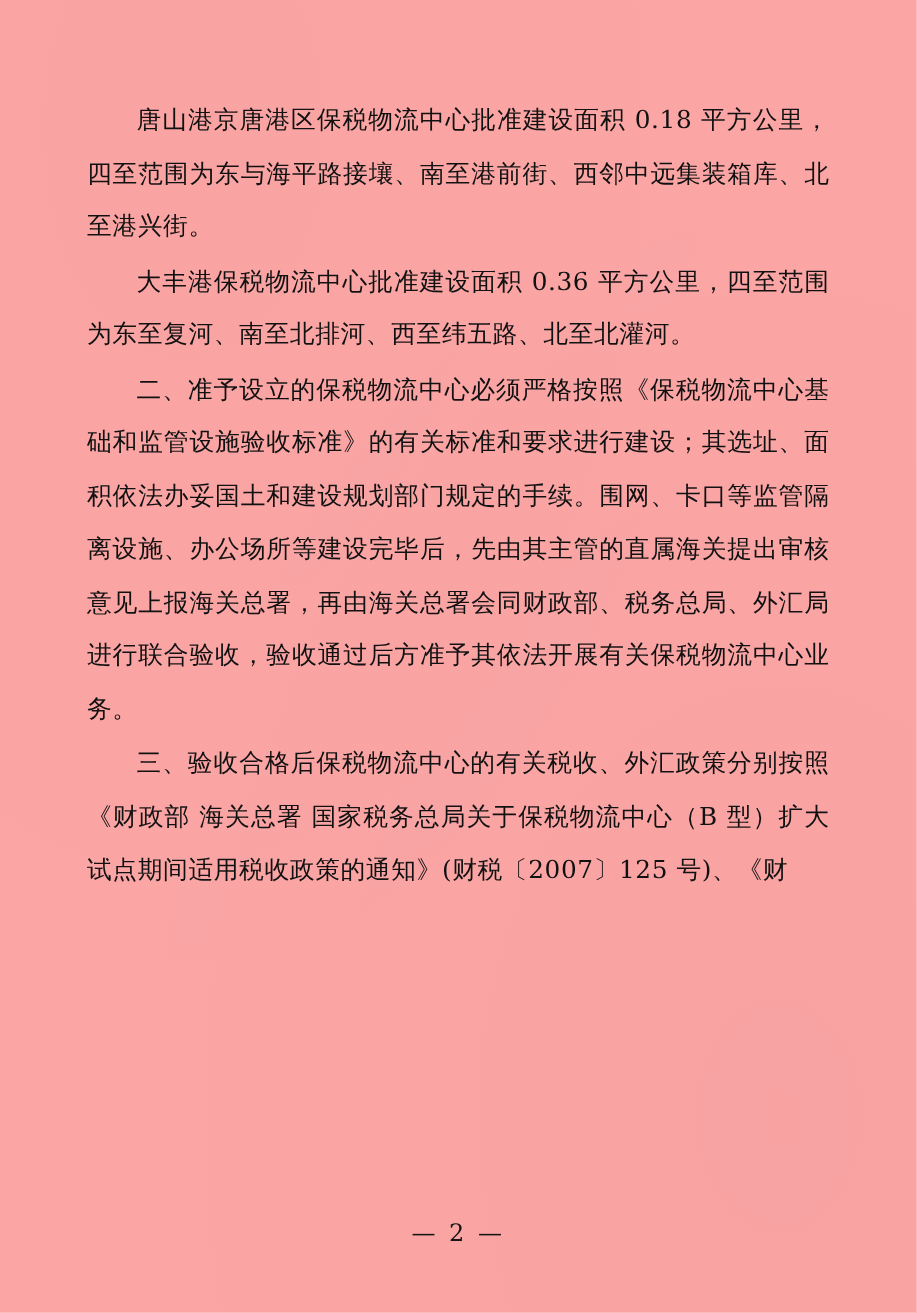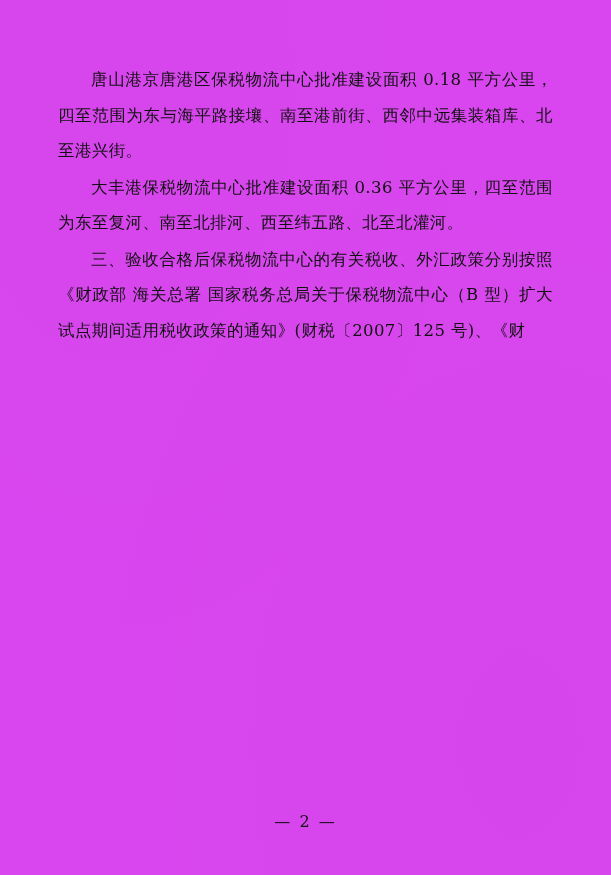--- a/index.html
+++ b/index.html
@@ -11,21 +11,21 @@
     height: 875px;
     background: #ffffff;
     font-family: "DejaVu Sans", sans-serif;
     color: #141414;
     overflow: hidden;
   }
   .page {
     position: relative;
     width: 611px;
     height: 875px;
-    background: #d946ef;
+    background: #fca5a5;
     box-sizing: border-box;
     padding: 62px 58px 0 58px;
   }
   
   .page::before {
     content: "";
     position: absolute;
     inset: 0;
     background:
       radial-gradient(ellipse at 20% 10%, rgba(0,0,0,0.012), rgba(0,0,0,0) 60%),
@@ -63,18 +63,19 @@
     padding: 0 4px;
   }
 </style>
 </head>
 <body>
 
 <div class="page">
   <div class="body-text">
     <p class="para">唐山港京唐港区保税物流中心批准建设面积 0.18 平方公里，四至范围为东与海平路接壤、南至港前街、西邻中远集装箱库、北至港兴街。</p>
     <p class="para">大丰港保税物流中心批准建设面积 0.36 平方公里，四至范围为东至复河、南至北排河、西至纬五路、北至北灌河。</p>
+    <p class="para">二、准予设立的保税物流中心必须严格按照《保税物流中心基础和监管设施验收标准》的有关标准和要求进行建设；其选址、面积依法办妥国土和建设规划部门规定的手续。围网、卡口等监管隔离设施、办公场所等建设完毕后，先由其主管的直属海关提出审核意见上报海关总署，再由海关总署会同财政部、税务总局、外汇局进行联合验收，验收通过后方准予其依法开展有关保税物流中心业务。</p>
     <p class="para">三、验收合格后保税物流中心的有关税收、外汇政策分别按照《财政部  海关总署  国家税务总局关于保税物流中心（B 型）扩大试点期间适用税收政策的通知》(财税〔2007〕125 号)、《财</p>
   </div>
   <div class="page-number">
     <span class="num">— 2 —</span>
   </div>
 </div>
 
 </body></html>

